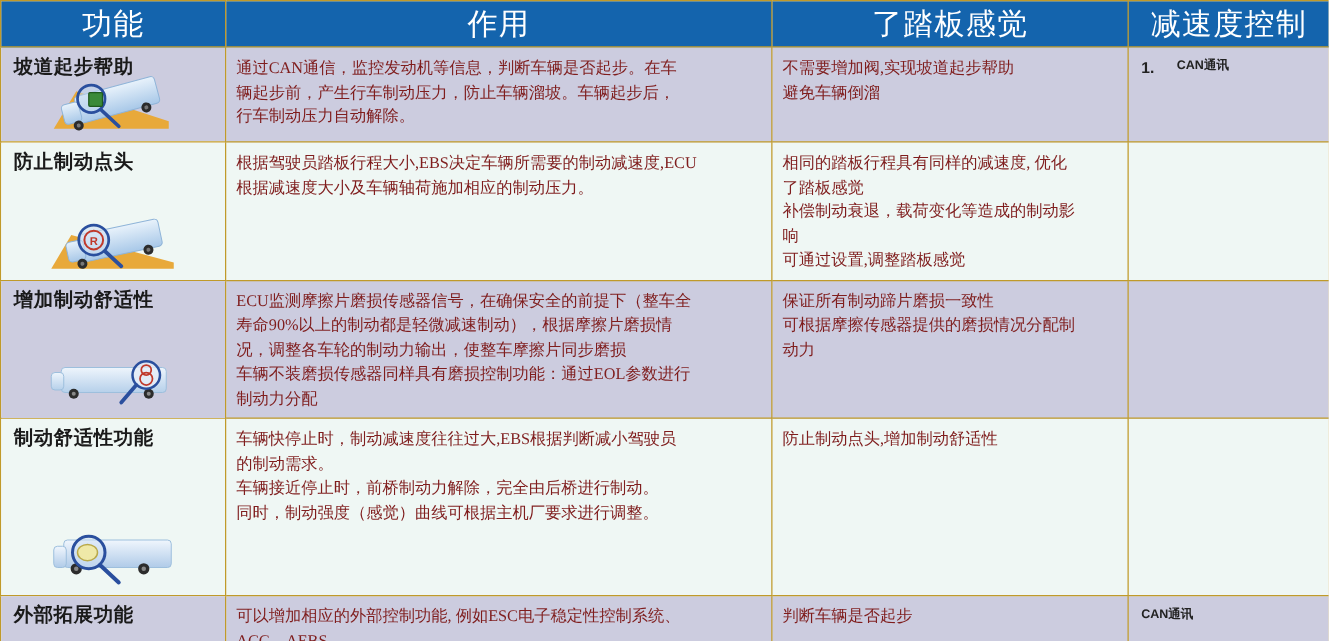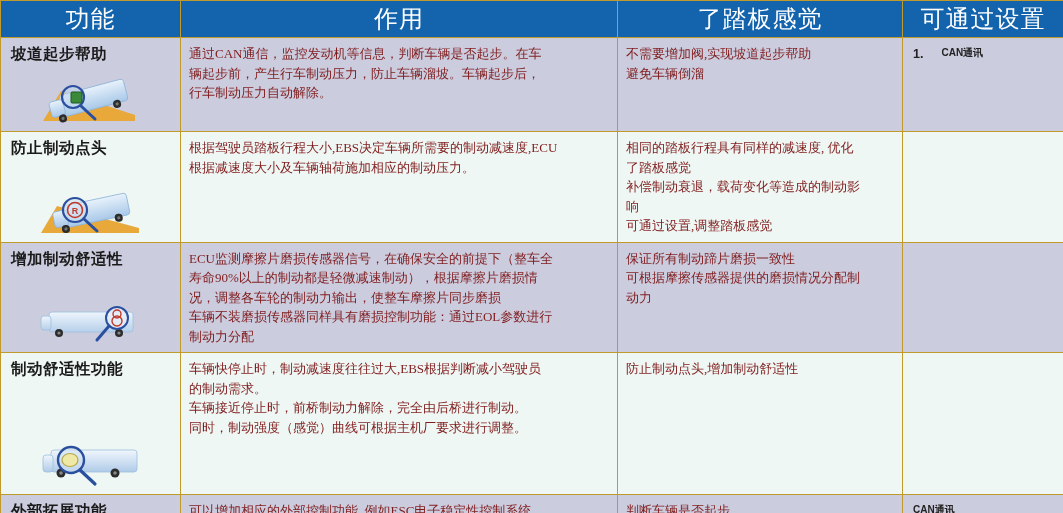--- a/index.html
+++ b/index.html
@@ -101,26 +101,26 @@
       <col class="c-func">
         <col class="c-role">
         <col class="c-value">
         <col class="c-req">
     </colgroup>
     <thead>
       <tr>
         <th class="first">功能</th>
         <th>作用</th>
         <th>了踏板感觉</th>
-        <th>可通过设置</th>
+        <th>减速度控制</th>
       </tr>
     </thead>
     <tbody>
 
-      <tr class="shade-a" style="height:94px;">
+      <tr class="shade-a" style="height:76px;">
         <td class="func-cell">
           <div class="func-title">坡道起步帮助</div>
           <div class="func-icon">
             <svg viewBox="0 0 118 48" xmlns="http://www.w3.org/2000/svg">
               <defs>
                 <linearGradient id="tb1" x1="0" y1="0" x2="0" y2="1">
                   <stop offset="0" stop-color="#e8f2fb"></stop>
                     <stop offset="1" stop-color="#a8c8e8"></stop>
                 </linearGradient>
               </defs>

